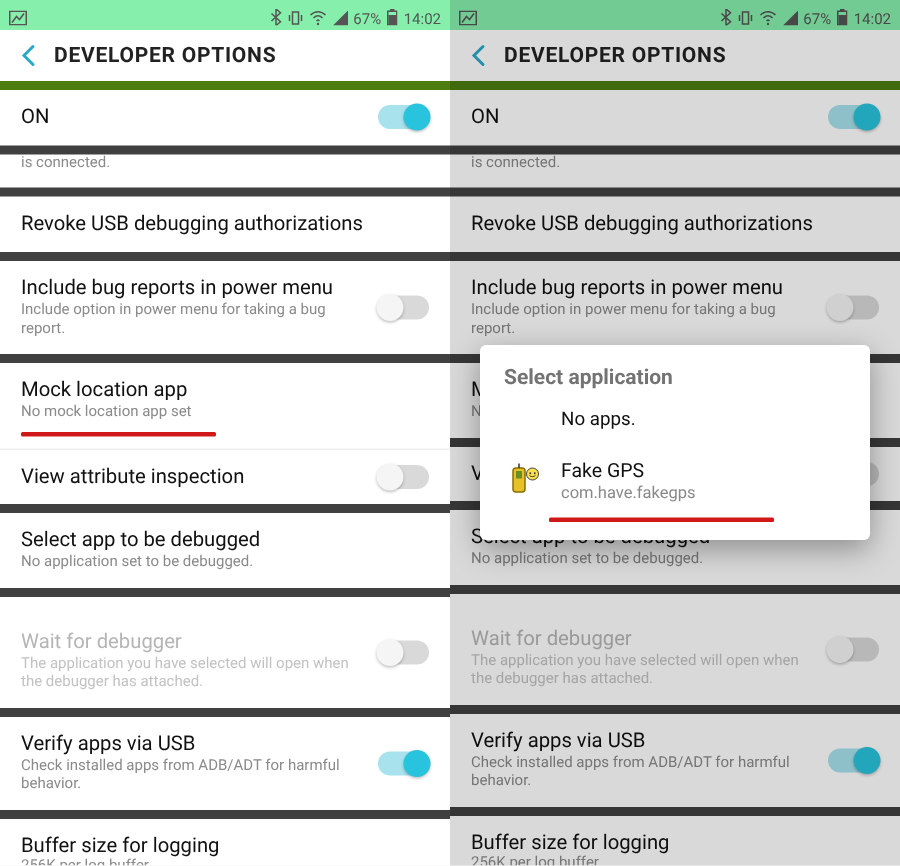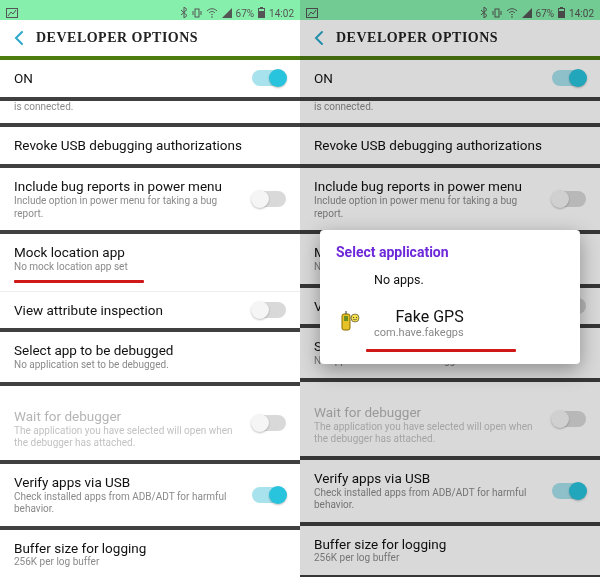--- a/index.html
+++ b/index.html
@@ -6,46 +6,46 @@
   html, body { width: 600px; height: 577px; font-family: -apple-system, Roboto, Arial, sans-serif; background: #fff; }
   .container { display: flex; width: 600px; height: 577px; }
   .pane { width: 300px; height: 577px; overflow: hidden; position: relative; background: #fff; }
   .pane.shaded { background: #d5d5d5; }
   .pane.shaded .list, .pane.shaded .statusbar, .pane.shaded .titlebar { filter: brightness(0.85); }
   
   .statusbar { height: 20px; background: #86efac; display: flex; align-items: flex-end; justify-content: space-between; padding: 0 6px; font-size: 10px; color: #555; }
   .statusbar .right { display: flex; align-items: center; gap: 4px; }
   .st-ico { display: inline-block; }
   
-  .titlebar { height: 40px; display: flex; align-items: center; padding: 0 10px; border-bottom: 4px solid #4d7c0f; background: #fff; font-family: Liberation Serif, serif; }
+  .titlebar { height: 40px; display: flex; align-items: center; padding: 0 10px; border-bottom: 6px solid #4d7c0f; background: #fff; }
   .back { width: 18px; height: 18px; margin-right: 8px; display: flex; align-items: center; justify-content: center; }
   .title { font-size: 14px; font-weight: 700; letter-spacing: 0.5px; color: #222; }
   
   .list { background: #fff; }
-  .row { padding: 10px 14px; border-bottom: 4px solid #404040; display: flex; align-items: center; justify-content: space-between; }
+  .row { padding: 10px 14px; border-bottom: 6px solid #404040; display: flex; align-items: center; justify-content: space-between; }
   .row .txt { flex: 1; padding-right: 8px; }
   .row .ttl { font-size: 13.5px; color: #111; line-height: 1.25; }
   .row .sub { font-size: 10px; color: #8a8a8a; line-height: 1.25; margin-top: 0; }
   .row.disabled .ttl { color: #b5b5b5; margin-top: 12px; }
   .row.disabled .sub { color: #c2c2c2; }
   .row.cut { border-bottom: none; padding-bottom: 4px; }
   .underline { height: 3px; background: #d01818; margin: 2px 14px 8px 14px; width: 130px; border-radius: 1px; }
   
   .toggle { width: 34px; height: 16px; border-radius: 10px; position: relative; flex-shrink: 0; }
   .toggle .knob { width: 18px; height: 18px; border-radius: 50%; position: absolute; top: -1px; box-shadow: 0 1px 2px rgba(0,0,0,0.25); }
   .toggle.on { background: #a7e2ed; }
   .toggle.on .knob { right: -1px; background: #28c3dc; }
   .toggle.off { background: #d9d9d9; }
   .toggle.off .knob { left: -1px; background: #f5f5f5; }
   
   .dialog { position: absolute; left: 20px; right: 20px; top: 230px; background: #fff; border-radius: 4px; box-shadow: 0 6px 20px rgba(0,0,0,0.35); z-index: 10; padding-bottom: 6px; }
-  .dialog .dtitle { font-size: 14px; font-weight: 700; color: #6d28d9; padding: 14px 16px 10px 16px; }
+  .dialog .dtitle { font-size: 14px; font-weight: 700; color: #737373; padding: 14px 16px 10px 16px; }
   .dialog .ditem { display: flex; align-items: center; padding: 8px 16px; }
   .dialog .dicon { width: 26px; height: 26px; margin-right: 12px; display: flex; align-items: center; justify-content: center; }
-  .dialog .dtext .l1 { font-size: 16px; color: #111; text-align: right; }
+  .dialog .dtext .l1 { font-size: 13px; color: #111; }
   .dialog .dtext .l2 { font-size: 11px; color: #888; }
   .dialog .noapps { padding: 2px 32px 12px 54px; font-size: 12.5px; color: #111; }
   .dialog .dunder { height: 3px; background: #d01818; margin: 2px 16px 6px 46px; width: 150px; border-radius: 1px; }
 </style>
 </head>
 <body>
 
 <div class="container">
 
   <div class="pane">

